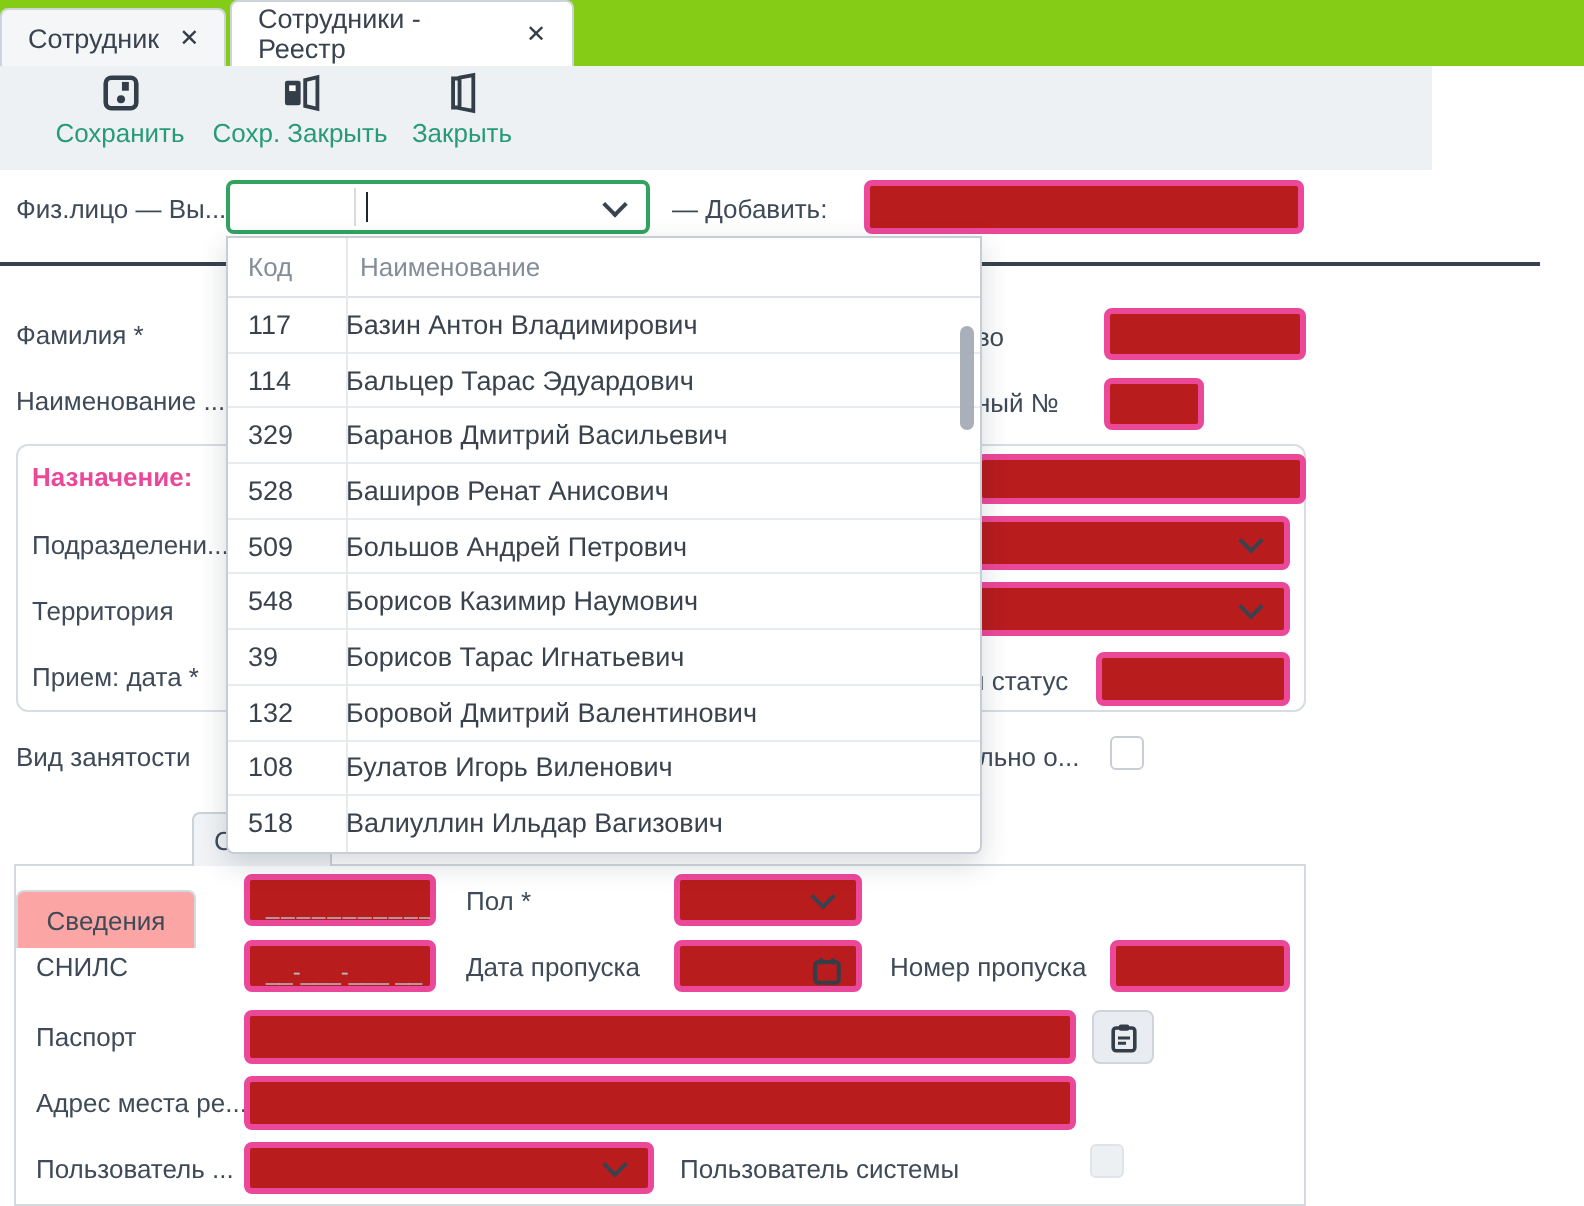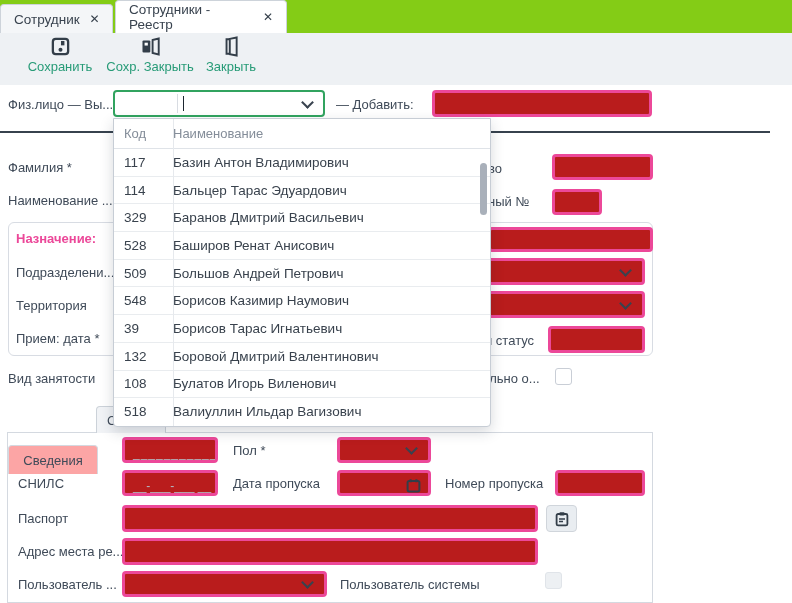--- a/index.html
+++ b/index.html
@@ -6,21 +6,21 @@
   #app{position:relative;width:792px;height:603px;overflow:hidden;background:#fff;
        font-family:"Liberation Sans","DejaVu Sans",sans-serif;color:#3f4a58;}
   
   .tabbar{position:absolute;left:0;top:0;width:792px;height:33px;background:#84cc16;}
   .wtab{position:absolute;display:flex;align-items:center;gap:10px;padding:0 13px;box-sizing:border-box;
         border:1px solid #cdd3da;border-bottom:none;border-radius:4px 4px 0 0;font-size:13.5px;color:#39434f;}
   .wtab .x{font-size:12px;font-weight:bold;color:#333e49;cursor:pointer;}
   .wtab1{left:0;top:4px;height:29px;width:113px;background:#f4f6f8;}
   .wtab2{left:115px;top:0;height:33px;width:172px;background:#ffffff;}
   
-  .toolbar{position:absolute;left:0;top:33px;width:792px;height:52px;background:#eef1f4;}
+  .toolbar{position:absolute;left:0;top:33px;width:716px;height:52px;background:#eef1f4;}
   .tbtn{position:absolute;top:3px;display:flex;flex-direction:column;align-items:center;gap:2px;cursor:pointer;}
   .tbtn .cap{font-size:13px;color:#279b77;white-space:nowrap;}
   .tb1{left:18px;width:84px;} .tb2{left:104px;width:92px;} .tb3{left:200px;width:62px;}
   
   .lbl{position:absolute;font-size:13px;color:#3f4a58;white-space:nowrap;}
   .bold{font-weight:bold;color:#ec4899;}
   .inp{position:absolute;background:#b91c1c;border:3px solid #ec4899;border-radius:4px;box-sizing:border-box;}
   .chev{position:absolute;right:12px;top:50%;width:7px;height:7px;border-right:2px solid #39434f;
         border-bottom:2px solid #39434f;transform:translateY(-68%) rotate(45deg);}
   .mask{display:block;padding:6px 8px;font-size:12px;color:#b4bac3;letter-spacing:1px;white-space:nowrap;overflow:hidden;}
@@ -29,21 +29,21 @@
   .darkline{position:absolute;left:0;top:131px;width:770px;height:2px;background:#37424e;}
   
   .combo{position:absolute;left:113px;top:90px;width:212px;height:27px;background:#fff;
          border:2px solid #31a35f;border-radius:4px;box-sizing:border-box;}
   .combo .split{position:absolute;left:62px;top:2px;bottom:2px;width:1px;background:#d8dce2;}
   .combo .caret{position:absolute;left:68px;top:4px;width:1px;height:15px;background:#1d2630;}
   
   .popup{position:absolute;left:113px;top:118px;width:376px;height:307px;background:#fff;
          border:1px solid #c7cdd5;border-radius:0 0 4px 4px;box-shadow:0 5px 14px rgba(35,45,60,.18);z-index:20;}
   .pvline{position:absolute;left:59px;top:0;bottom:0;width:1px;background:#e6e9ed;}
-  .pheader{height:29px;display:flex;align-items:center;font-size:13px;color:#848d99;border-bottom:1px solid #dfe3e8;}
+  .pheader{height:29px;display:flex;align-items:center;font-size:13px;color:#848d99;border-bottom:1px solid #dfe3e8;gap:7px;}
   .prow{height:26.7px;display:flex;align-items:center;font-size:13.5px;color:#39424d;border-bottom:1px solid #e9ecef;cursor:pointer;}
   .pc1{width:59px;padding-left:10px;box-sizing:border-box;flex:none;}
   .pc2{padding-left:0;}
   .pthumb{position:absolute;right:3px;top:44px;width:7px;height:52px;background:#a9b0ba;border-radius:4px;}
   
   .groupbox{position:absolute;left:8px;top:222px;width:645px;height:134px;border:1px solid #d8dce3;border-radius:6px;box-sizing:border-box;}
   .panel{position:absolute;left:7px;top:432px;width:646px;height:171px;border:1px solid #d4d9e0;background:#fff;box-sizing:border-box;z-index:1;}
   .dtab1{position:absolute;left:8px;top:405px;width:88px;height:28px;background:#fca5a5;border:1px solid #d4d9e0;border-bottom:none;
          border-radius:4px 4px 0 0;display:flex;align-items:center;justify-content:center;font-size:13px;z-index:3;margin-top:40px;}
   .dtab2{position:absolute;left:96px;top:406px;width:70px;height:27px;background:#f1f3f6;border:1px solid #ccd2d9;border-bottom:none;

